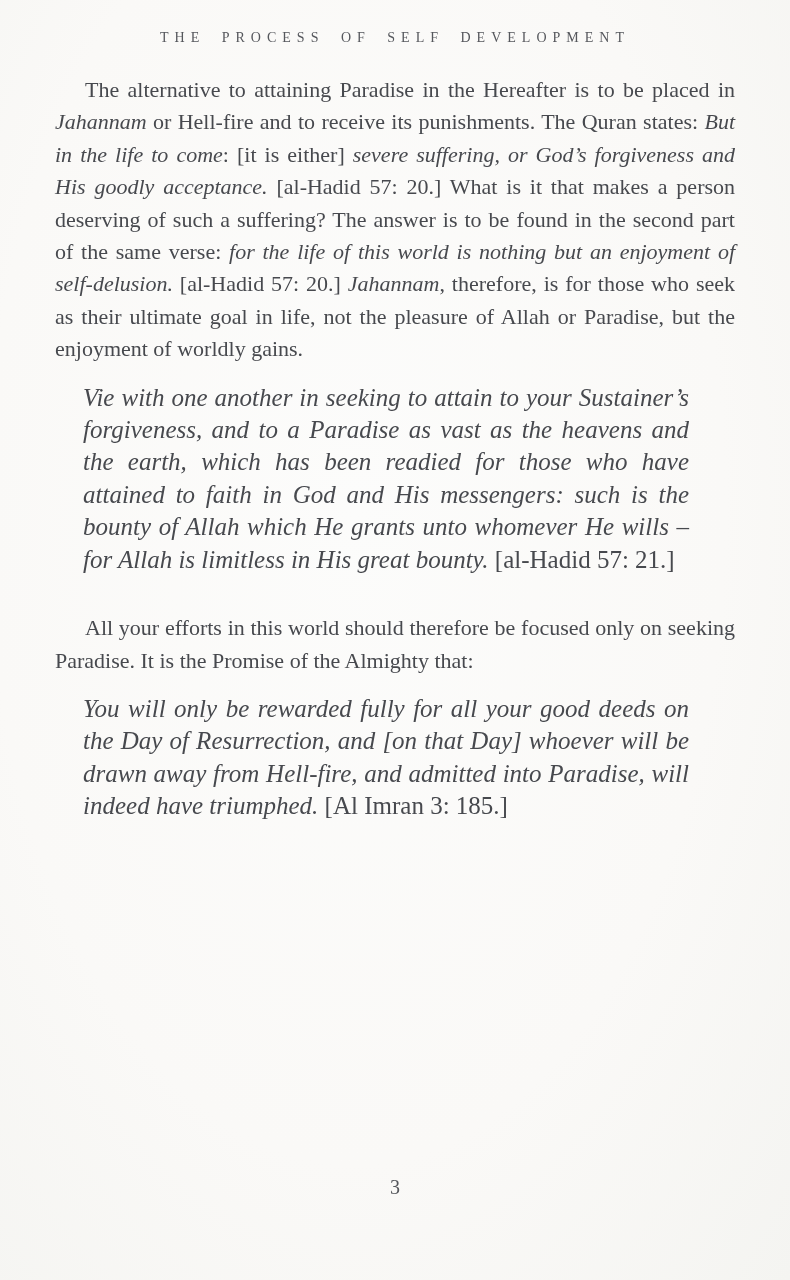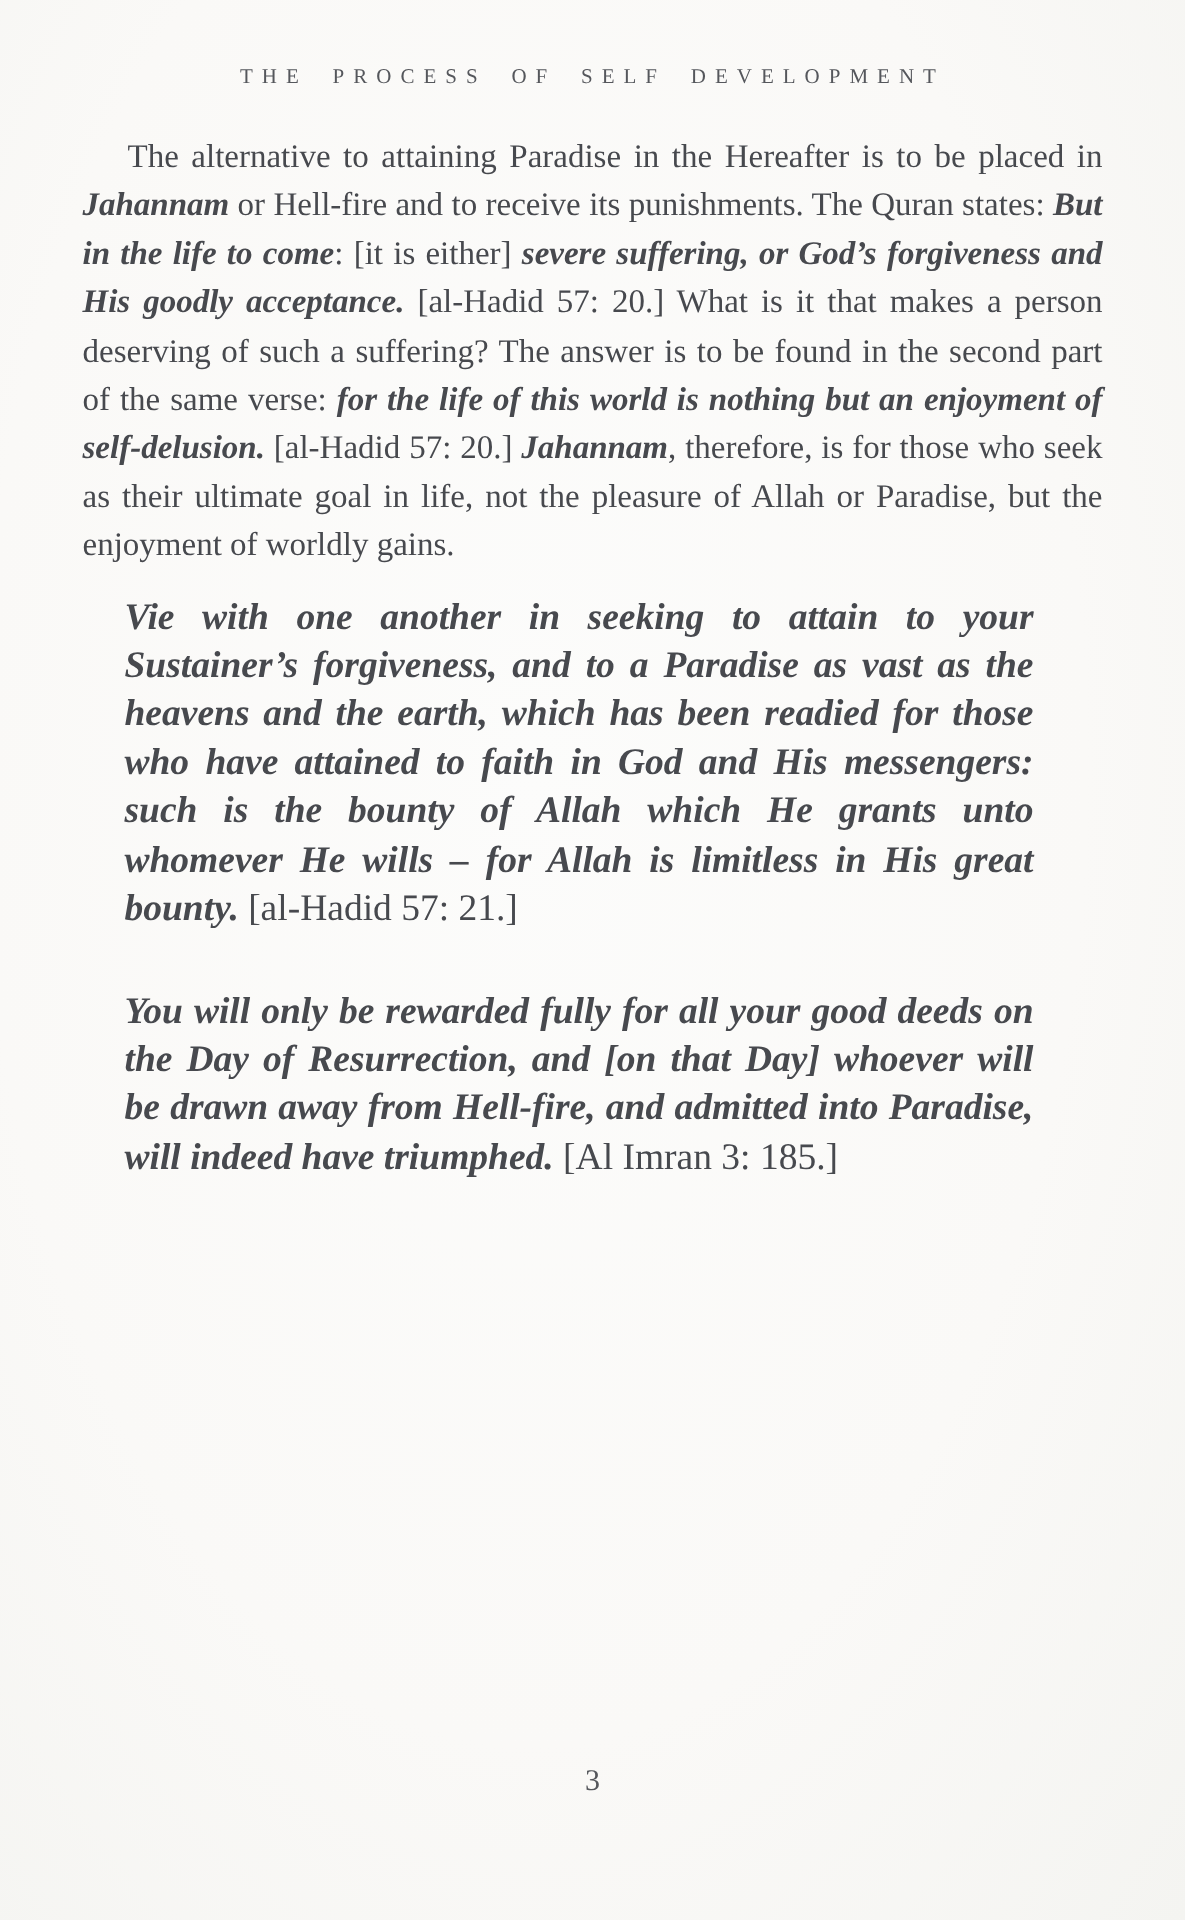--- a/index.html
+++ b/index.html
@@ -12,21 +12,21 @@
     width: 790px;
     height: 1280px;
     margin: 0 auto;
     background:
       radial-gradient(ellipse at 45% 40%, #fcfcfb 0%, #faf9f7 60%, #f4f4f1 100%);
     color: #47494e;
     font-family: "Liberation Serif", "DejaVu Serif", serif;
     overflow: hidden;
   }
   .running-header {
-    padding-top: 44px;
+    padding-top: 30px;
     text-align: center;
     font-size: 14px;
     letter-spacing: 6px;
     word-spacing: 7px;
     color: #55575c;
     text-transform: uppercase;
   }
   .body-text {
     margin: 28px auto 0 auto;
     width: 680px;
@@ -38,38 +38,39 @@
   .para {
     margin: 0;
     text-indent: 30px;
   }
   blockquote.quote {
     margin: 16px 46px 36px 28px;
     font-size: 25px;
     line-height: 32.4px;
     text-indent: 0;
   }
-  .it { font-style: italic; font-weight: bold; }
+  .it { font-style: italic; }
   .rm { font-style: normal; font-family: Liberation Serif, serif; }
   .folio {
     position: absolute;
     top: 1176px;
     left: 0;
     width: 100%;
     text-align: center;
     font-size: 20px;
     color: #55575c;
   }
 </style>
 </head>
 <body>
 
 <div class="page">
   <div class="running-header">THE PROCESS OF SELF DEVELOPMENT</div>
 
   <div class="body-text">
       <p class="para"><span class="rm">The alternative to attaining Paradise in the Hereafter is to be placed in </span><span class="it">Jahannam</span><span class="rm"> or Hell-fire and to receive its punishments. The Quran states: </span><span class="it">But in the life to come</span><span class="rm">: [it is either] </span><span class="it">severe suffering, or God’s forgiveness and His goodly acceptance.</span><span class="rm"> [al-Hadid 57: 20.] What is it that makes a person deserving of such a suffering? The answer is to be found in the second part of the same verse: </span><span class="it">for the life of this world is nothing but an enjoyment of self-delusion.</span><span class="rm"> [al-Hadid 57: 20.] </span><span class="it">Jahannam</span><span class="rm">, therefore, is for those who seek as their ultimate goal in life, not the pleasure of Allah or Paradise, but the enjoyment of worldly gains.</span></p>
       <blockquote class="quote"><span class="it">Vie with one another in seeking to attain to your Sustainer’s forgiveness, and to a Paradise as vast as the heavens and the earth, which has been readied for those who have attained to faith in God and His messengers: such is the bounty of Allah which He grants unto whomever He wills – for Allah is limitless in His great bounty.</span><span class="rm"> [al-Hadid 57: 21.]</span></blockquote>
+      <p class="para"><span class="rm">All your efforts in this world should therefore be focused only on seeking Paradise. It is the Promise of the Almighty that:</span></p>
       <blockquote class="quote"><span class="it">You will only be rewarded fully for all your good deeds on the Day of Resurrection, and [on that Day] whoever will be drawn away from Hell-fire, and admitted into Paradise, will indeed have triumphed.</span><span class="rm"> [Al Imran 3: 185.]</span></blockquote>
     </div>
 
   <div class="folio">3</div>
 </div>
 
 </body></html>

